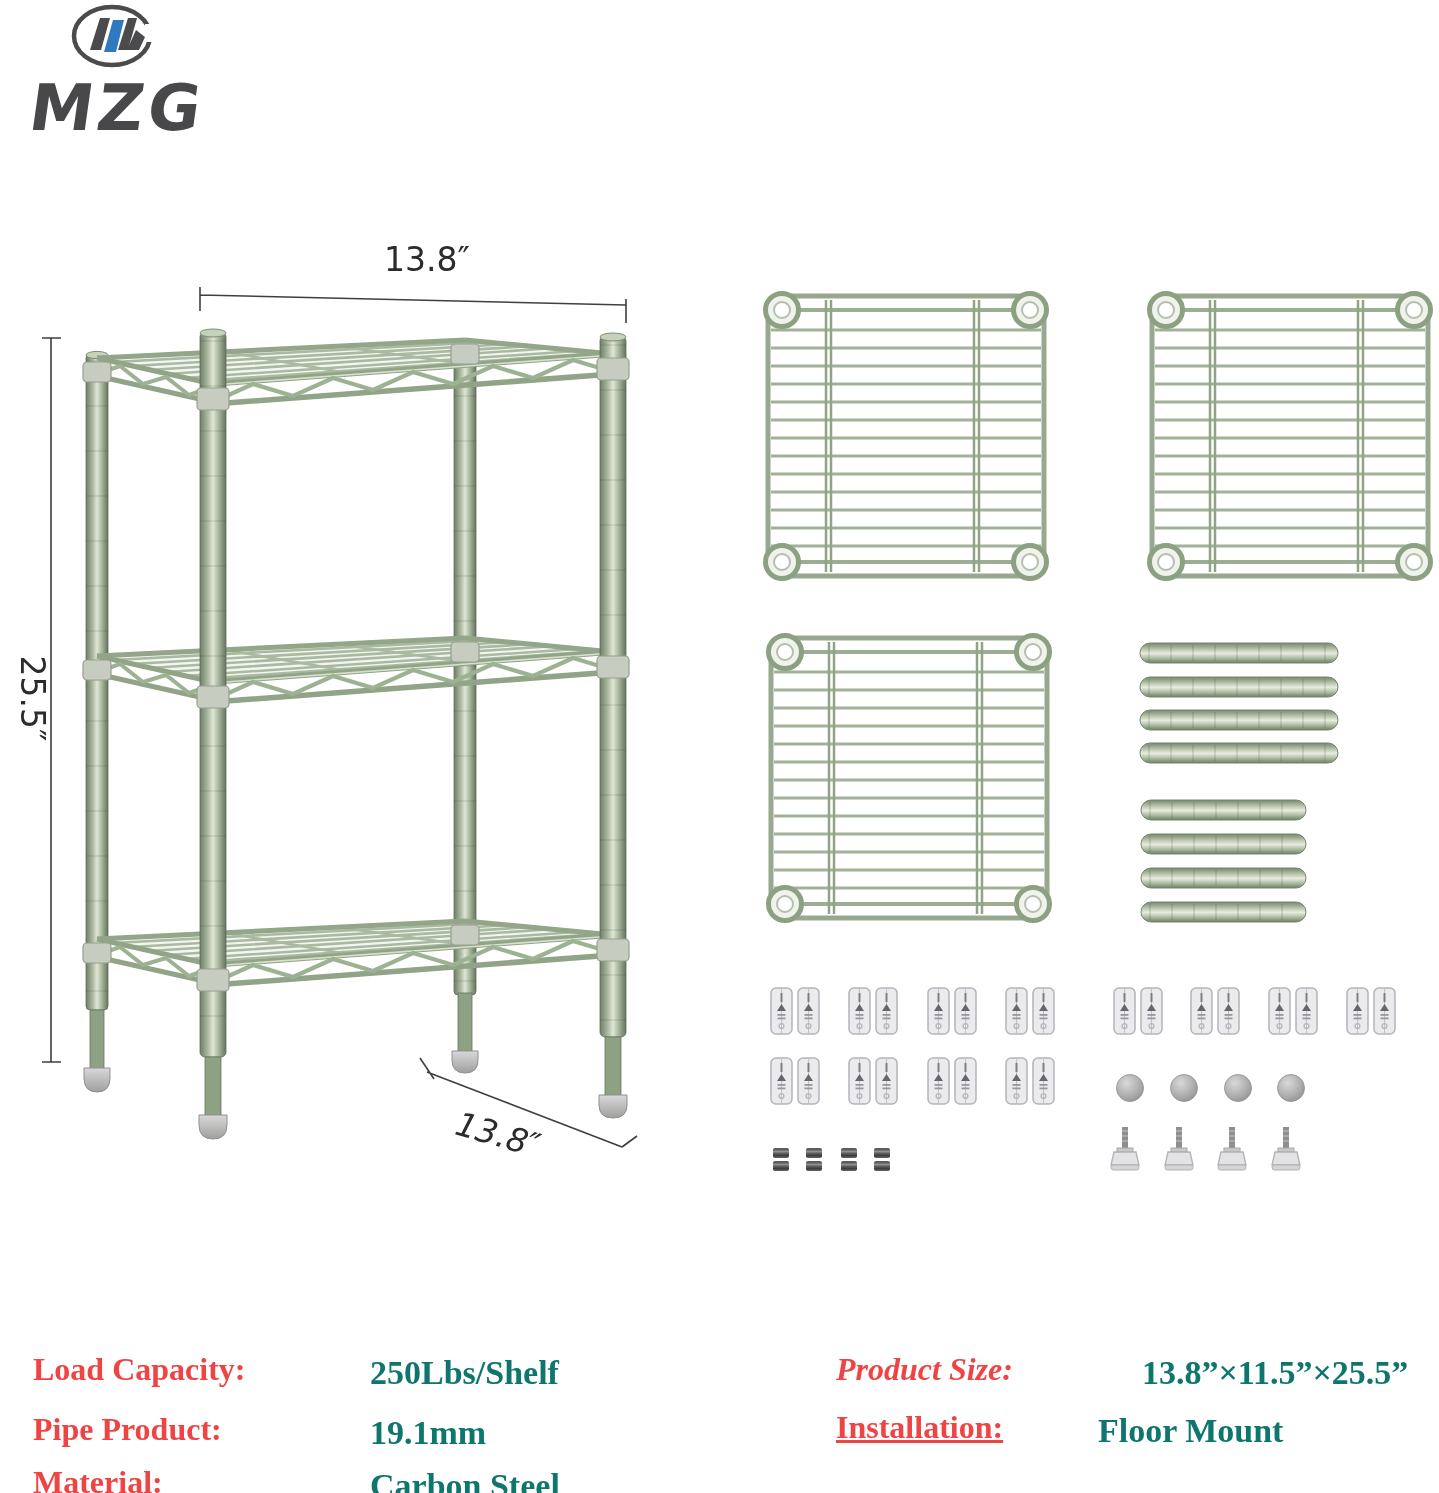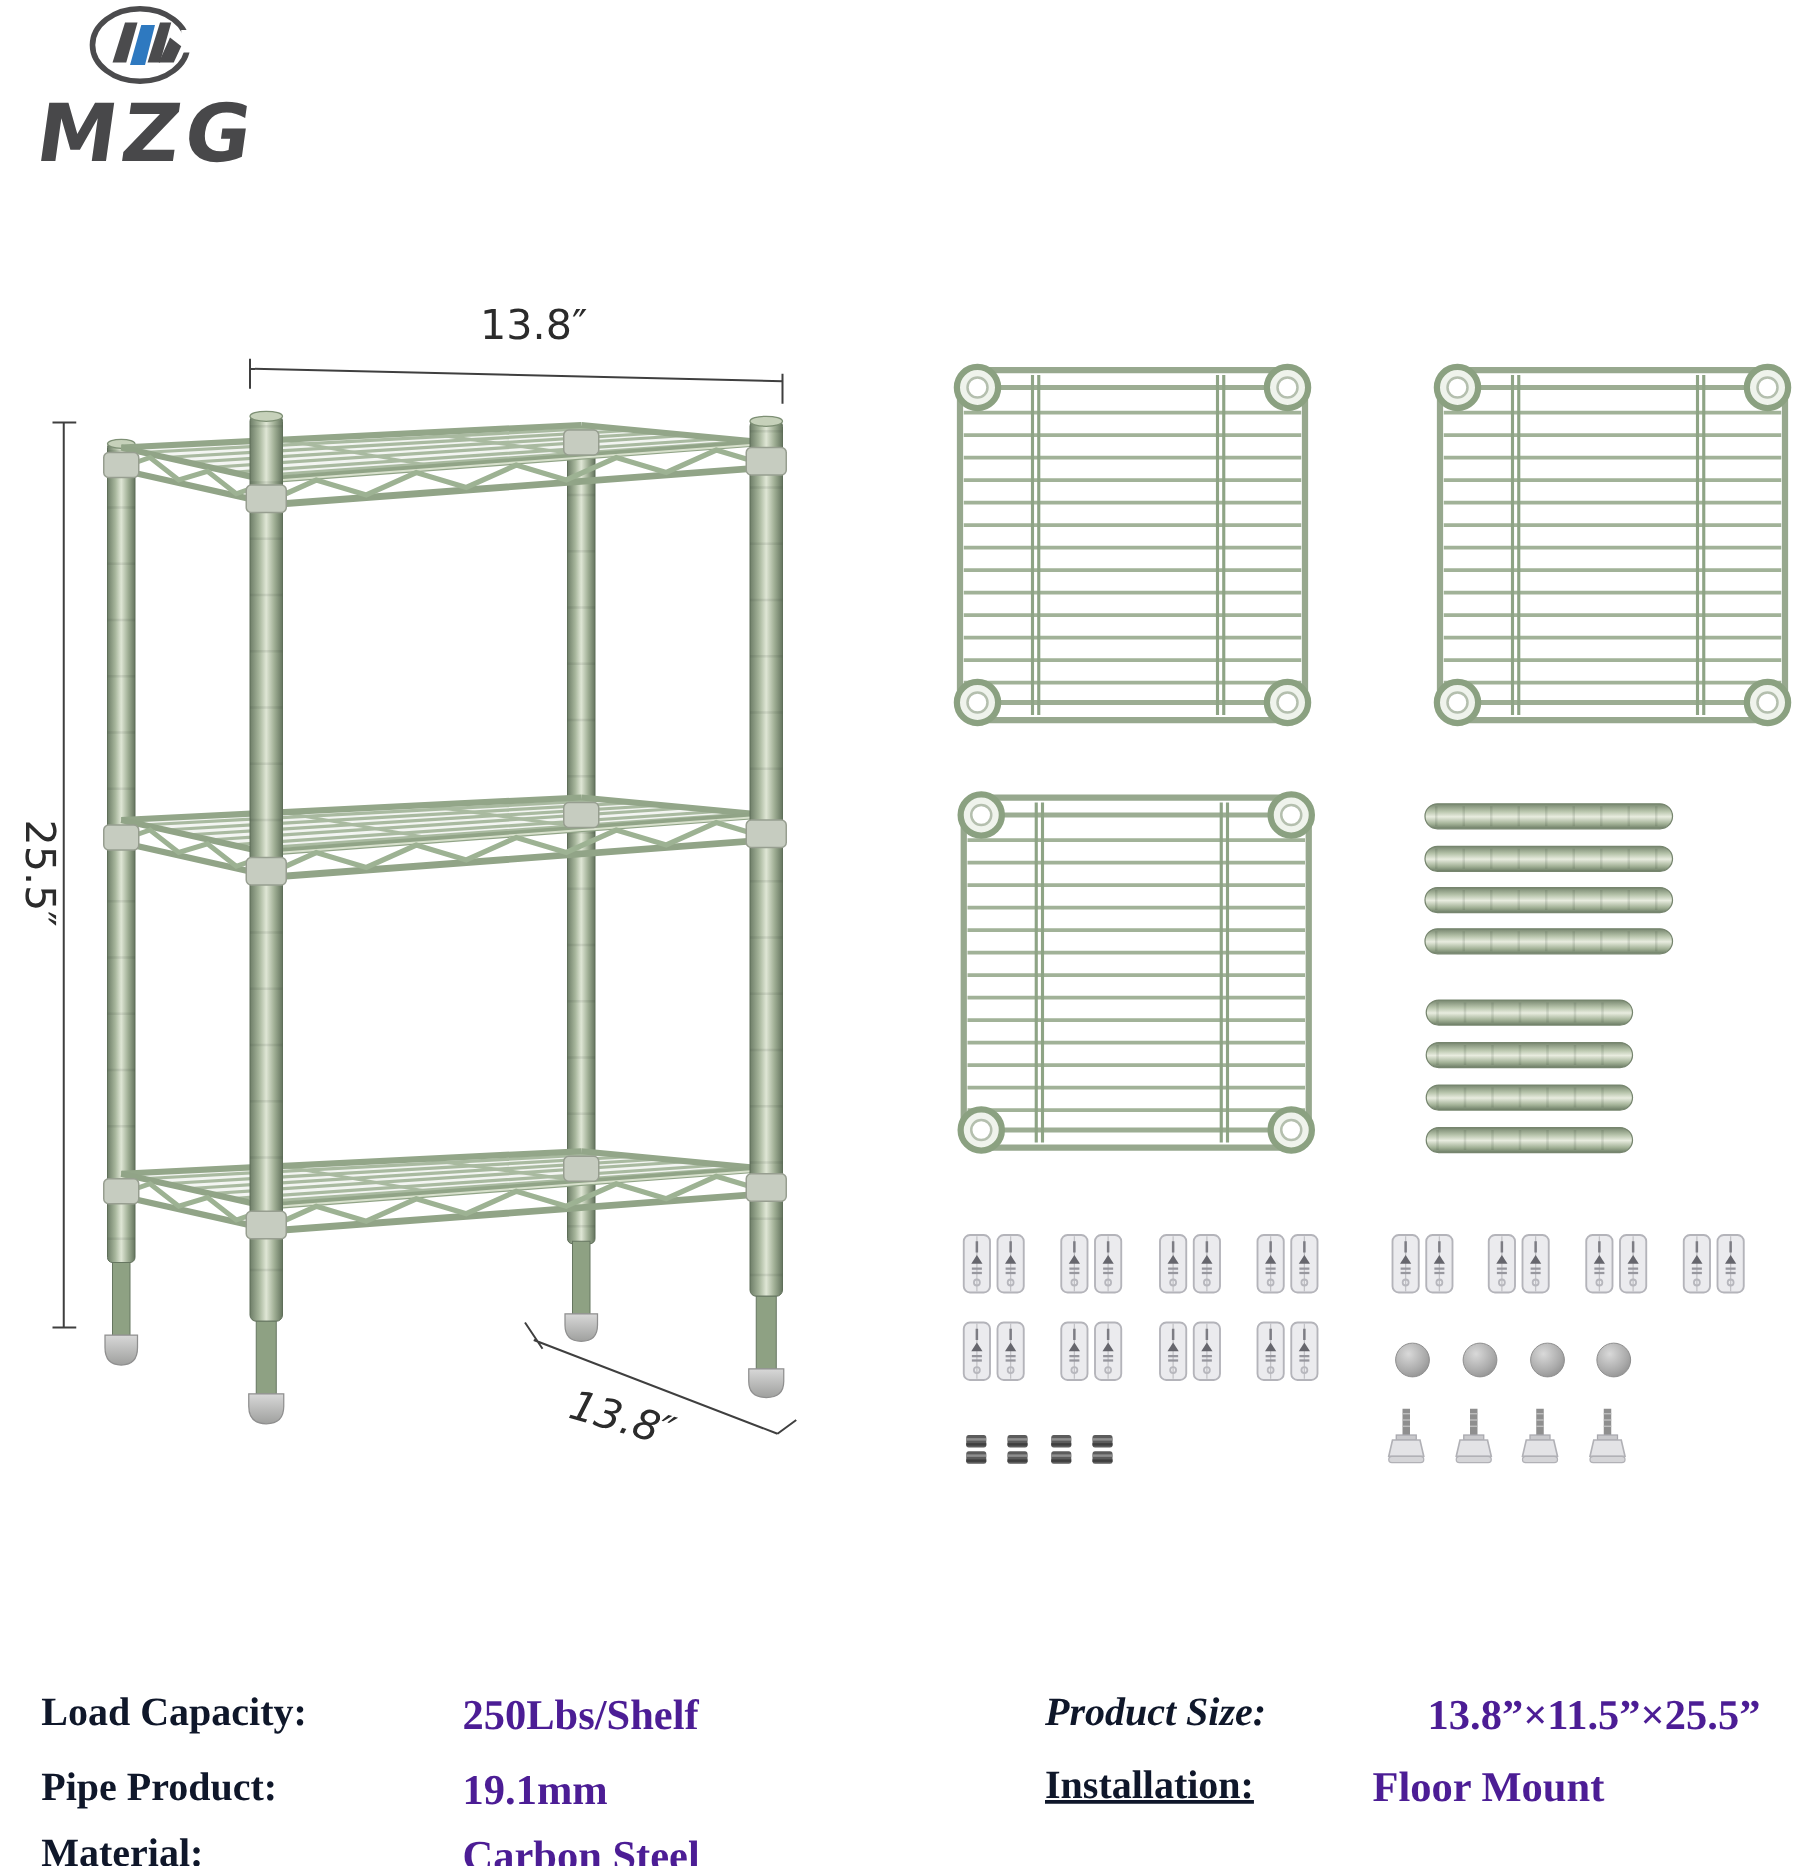--- a/index.html
+++ b/index.html
@@ -18,25 +18,25 @@
   .dim{
     position:absolute;color:#2b2b2b;font-size:33px;
     font-family:"DejaVu Sans",sans-serif;text-align:center;line-height:1;
   }
   .dim-width{left:352px;top:243px;width:150px;}
   .dim-height{left:-14px;top:682px;width:92px;transform:rotate(90deg);}
   .dim-depth{left:436px;top:1118px;width:124px;transform:rotate(16deg);font-style:italic;}
   
   .spec-label{
     position:absolute;font-family:"Liberation Serif",serif;font-weight:bold;
-    font-size:32px;color:#0f172a;line-height:1.1;white-space:nowrap;
+    font-size:32px;color:#ef4444;line-height:1.1;white-space:nowrap;
   }
   .spec-value{
     position:absolute;font-family:"Liberation Serif",serif;font-weight:bold;
-    font-size:34px;color:#4c1d95;line-height:1.1;white-space:nowrap;
+    font-size:34px;color:#0f766e;line-height:1.1;white-space:nowrap;
   }
   svg{position:absolute;left:0;top:0;}
 </style>
 </head>
 <body>
 
 <svg width="1439" height="1493" viewBox="0 0 1439 1493">
   <defs>
     <linearGradient id="g-pole-v" x1="0" y1="0" x2="1" y2="0">
       <stop offset="0" stop-color="#6e7e68"></stop>

